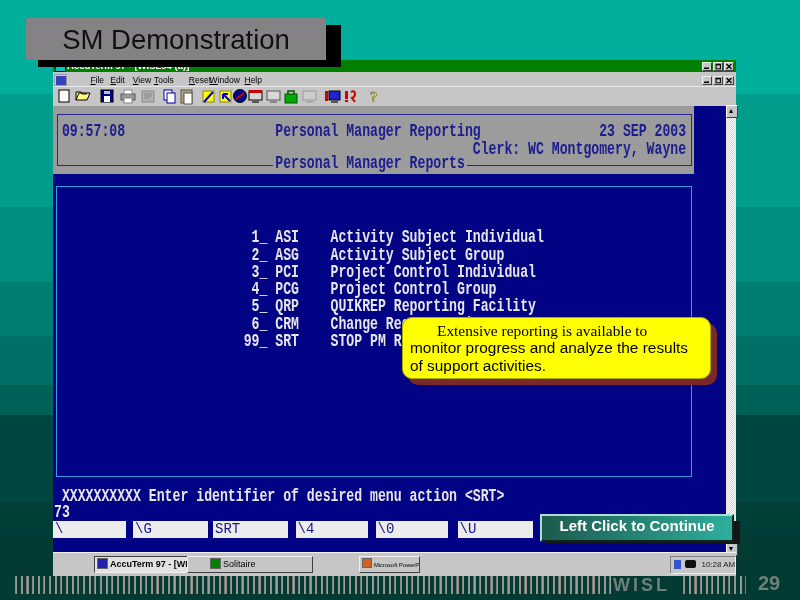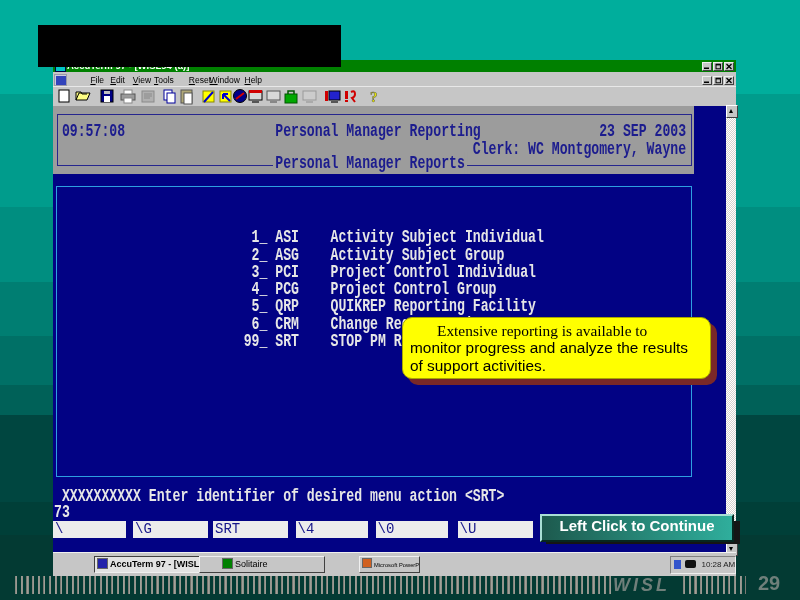--- a/index.html
+++ b/index.html
@@ -61,27 +61,28 @@
   
   #lcb{left:540px;top:514px;width:194px;height:28px;
     background:linear-gradient(90deg,#1d5a4e,#2fae9c);
     border-top:2px solid #a8ded4;border-left:2px solid #a8ded4;
     border-right:2px solid #06261f;border-bottom:2px solid #06261f;
     box-sizing:border-box;color:#fff;font-size:15px;font-weight:bold;
     text-align:center;line-height:19px;}
   
   .bars{top:576px;height:18px;
     background:repeating-linear-gradient(90deg,#6e6e68 0,#a2a29a 1px,#8e8e86 2.2px,transparent 2.2px,transparent 5.66px);}
-  #wisl{left:613px;top:575px;font-size:18px;font-weight:bold;color:#6f7f7a;letter-spacing:3px;font-style:italic;}
+  #wisl{left:613px;top:575px;font-size:18px;font-weight:bold;color:#6f7f7a;letter-spacing:3px;}
   #p29{left:758px;top:572px;font-size:20px;font-weight:bold;color:#6f7f7a;}
 </style>
 </head>
 <body>
 <div id="slide">
   <div id="tshadow" class="abs"></div>
+  <div id="tbox" class="abs">SM Demonstration</div>
 
   <div id="shot" class="abs">
     <div id="titlebar" class="abs">
       <span style="position:absolute;left:2px;top:2px;width:9px;height:8px;background:#00c6c6;border:1px solid #004;"></span>
       <span style="position:absolute;left:14px;top:0px;color:#fff;font-size:9.5px;font-weight:bold;">AccuTerm 97 - [WISL94 (a)]</span>
       <span class="wbtn" style="left:649px;top:1.5px;"><svg width="8" height="7">
             <rect x="1" y="4.5" width="5" height="1.5" fill="#000"></rect>
           </svg></span>
       <span class="wbtn" style="left:659.5px;top:1.5px;"><svg width="8" height="7">
             <rect x="2" y="1.2" width="4.4" height="4.6" fill="none" stroke="#000" stroke-width="1"></rect>
@@ -204,21 +205,21 @@
     <div id="taskbar" class="abs">
       <div class="tbtn" style="left:3px;width:34px;font-weight:normal;margin-top:48px;">
         <svg width="12" height="11" style="vertical-align:-2px;margin-left:1px;">
           <rect x="1" y="1" width="5" height="4" fill="#d00000"></rect>
             <rect x="6" y="1" width="5" height="4" fill="#00a800"></rect>
           <rect x="1" y="5" width="5" height="4" fill="#0000d0"></rect>
             <rect x="6" y="5" width="5" height="4" fill="#e8e800"></rect>
         </svg>Start</div>
       <div class="tbtn" style="left:41px;width:104px;font-weight:bold;background:#e2e2e2;border-top-color:#404040;border-left-color:#404040;border-right-color:#efefef;border-bottom-color:#efefef;">
         <span style="display:inline-block;width:9px;height:9px;background:#2222aa;border:1px solid #666;vertical-align:-2px;margin:0 2px 0 2px;"></span>AccuTerm 97 - [WISL...</div>
-      <div class="tbtn" style="left:146px;width:104px;padding-left:20px;">
+      <div class="tbtn" style="left:134px;width:104px;padding-left:20px;">
         <span style="display:inline-block;width:9px;height:9px;background:#008000;border:1px solid #666;vertical-align:-2px;margin:0 2px 0 2px;"></span>Solitaire</div>
       <div class="tbtn" style="left:306px;width:59px;">
         <span style="display:inline-block;width:8px;height:8px;background:#d06020;border:1px solid #666;vertical-align:-1px;margin:0 2px 0 2px;"></span><span style="display:inline-block;font-size:8px;transform:scale(0.72);transform-origin:0 60%;">Microsoft PowerPoint - [sm]</span></div>
       <div style="position:absolute;left:617px;top:3px;width:64px;height:16px;border-top:1px solid #808080;border-left:1px solid #808080;border-right:1px solid #efefef;border-bottom:1px solid #efefef;font-size:8px;line-height:15px;white-space:nowrap;">
         <span style="display:inline-block;width:7px;height:9px;background:#3355cc;vertical-align:-2px;margin-left:3px;"></span>
         <span style="display:inline-block;width:11px;height:8px;background:#111;border-radius:2px;vertical-align:-1px;margin-left:2px;"></span>
         <span style="color:#222;margin-left:3px;font-size:8px;">10:28 AM</span>
       </div>
     </div>
   </div>

